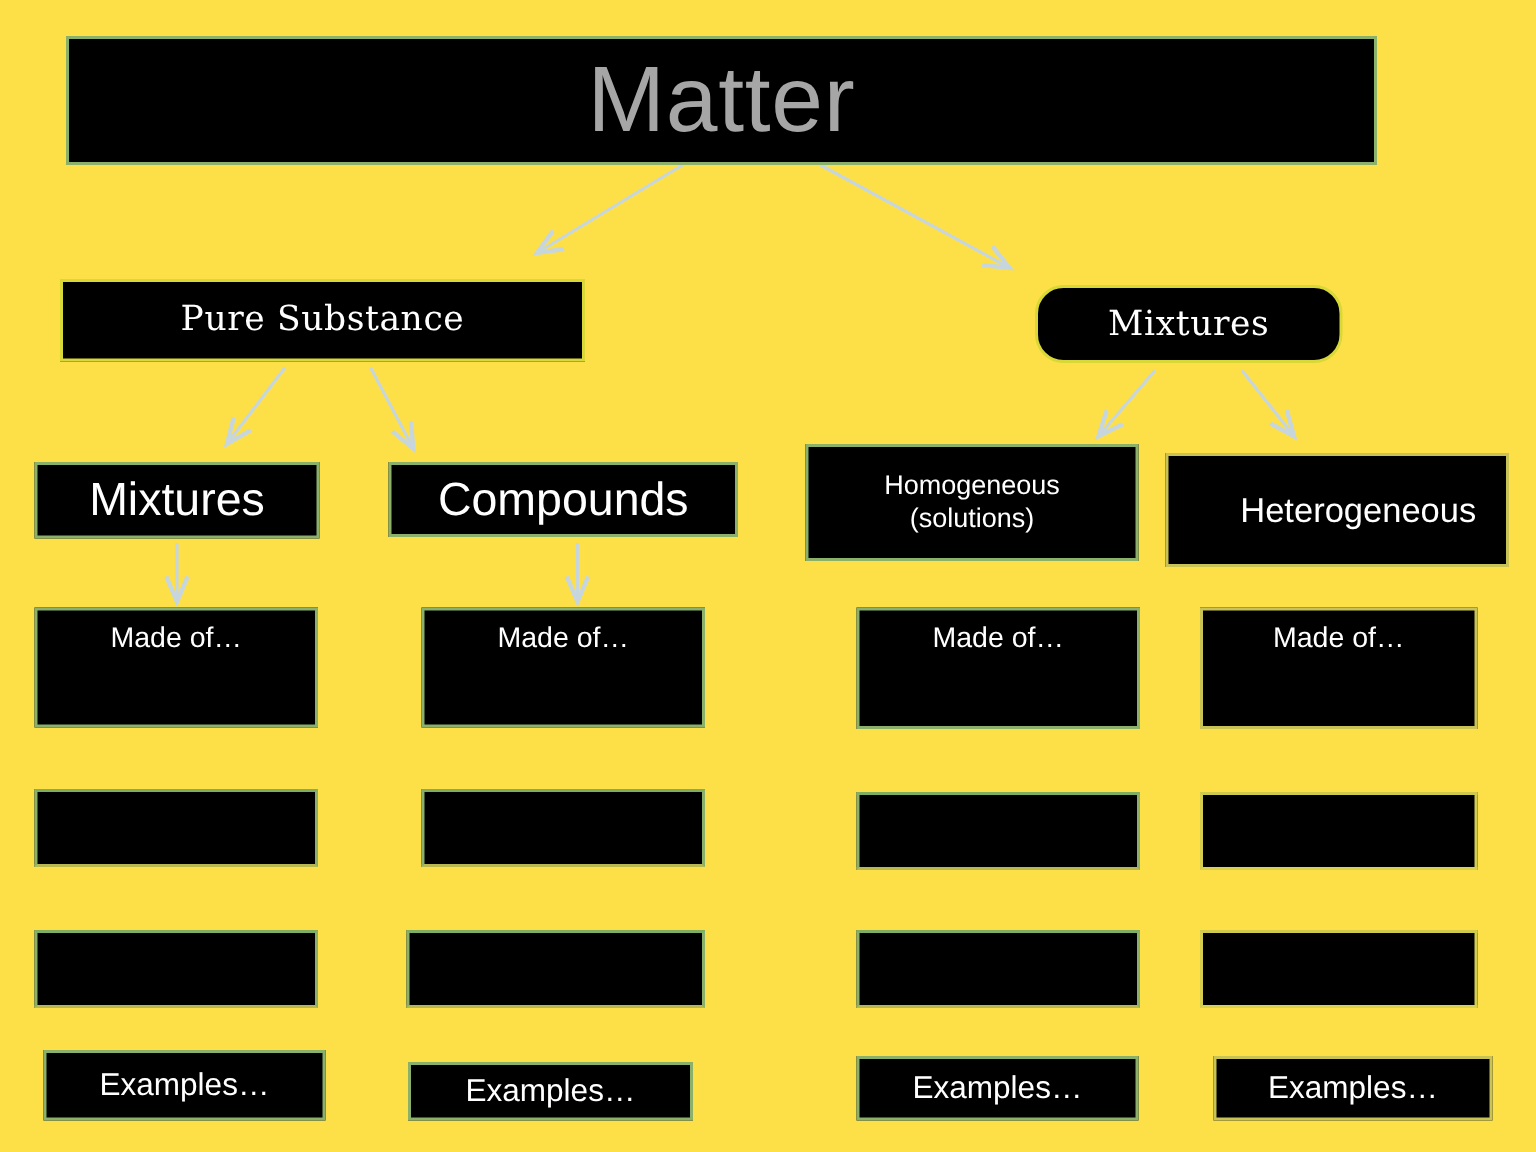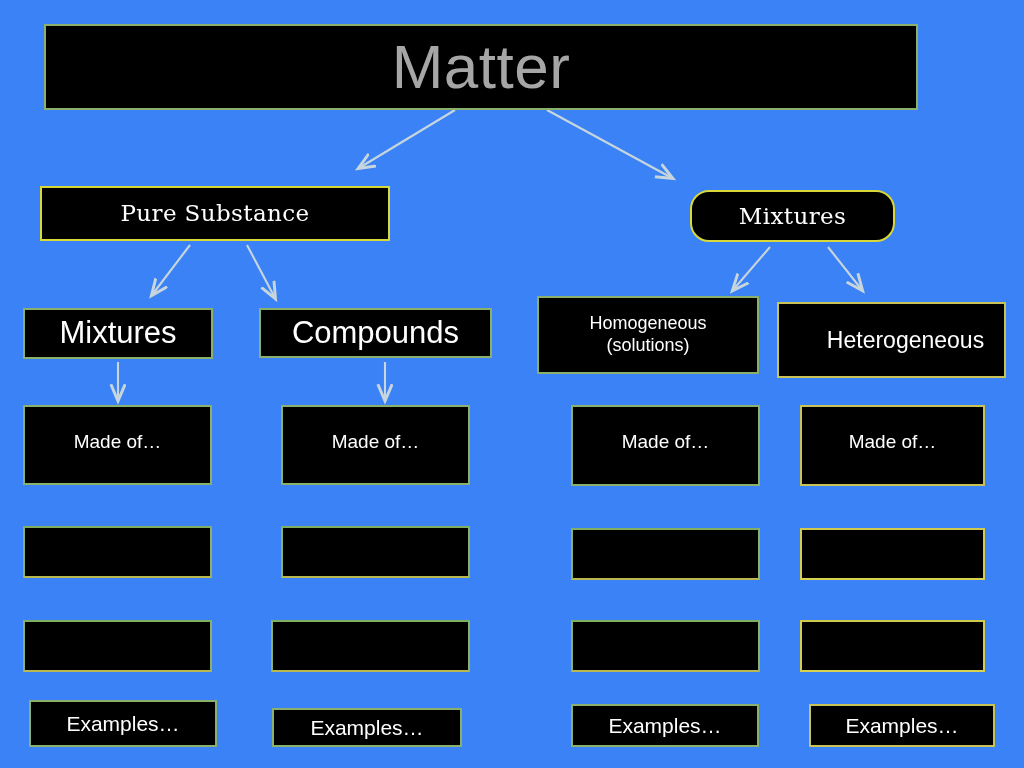--- a/index.html
+++ b/index.html
@@ -11,21 +11,21 @@
   body {
     width: 1024px;
     height: 768px;
     overflow: hidden;
     font-family: "Liberation Sans", sans-serif;
   }
   #slide {
     position: relative;
     width: 1024px;
     height: 768px;
-    background: #3b82f6;
+    background: #fde047;
   }
   .box {
     position: absolute;
     box-sizing: border-box;
     background: #000000;
     border-style: solid;
     border-width: 2px;
     display: flex;
     color: #ffffff;
     overflow: hidden;
@@ -72,21 +72,21 @@
   .madeof-text {
     font-size: 19px;
     line-height: 1.1;
     color: #ffffff;
   }
   .examples-text {
     font-size: 21px;
     line-height: 1.1;
     color: #ffffff;
   }
-  .pad-top-sm { padding-top: 25px; }
+  .pad-top-sm { padding-top: 9px; }
 
   svg.arrows {
     position: absolute;
     left: 0;
     top: 0;
     width: 1024px;
     height: 768px;
     pointer-events: none;
   }
 </style>

